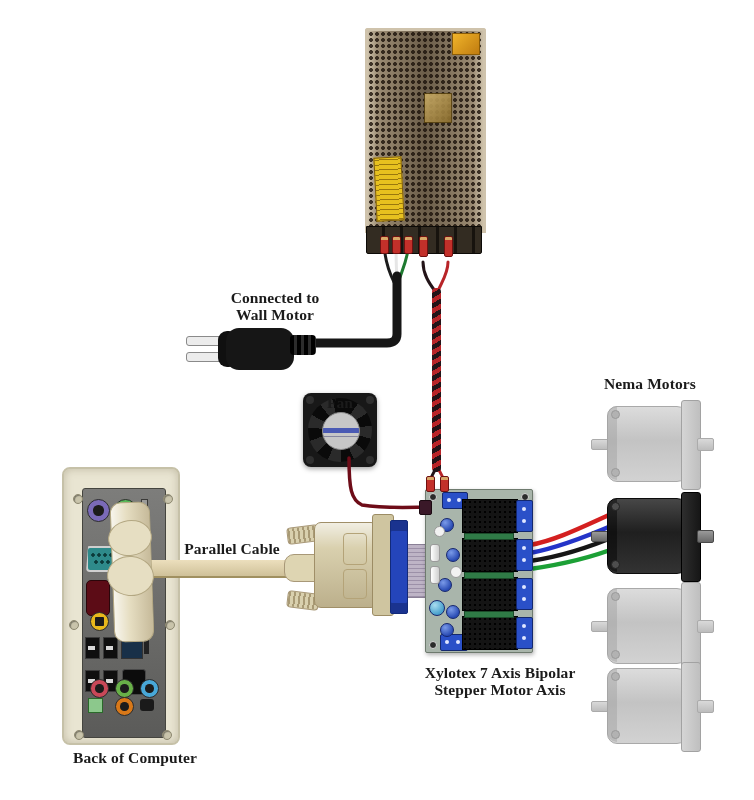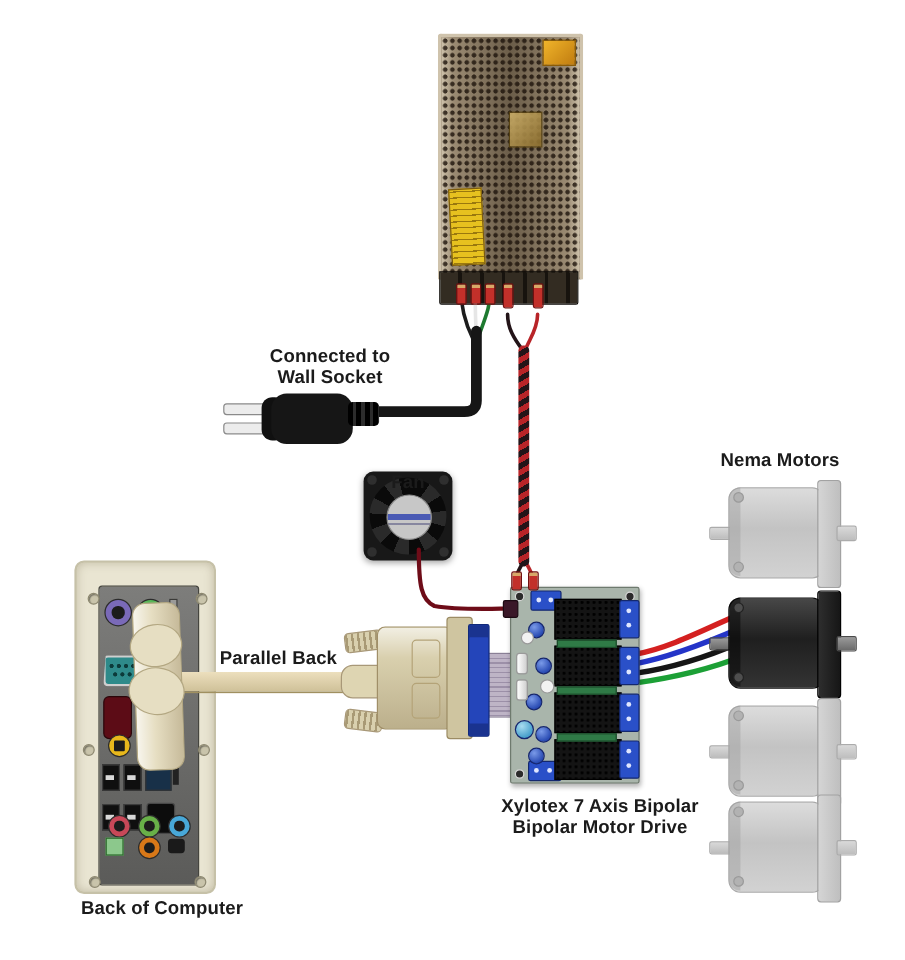--- a/index.html
+++ b/index.html
@@ -1,17 +1,17 @@
 <!DOCTYPE html>
 <html><head>
 <meta charset="utf-8">
 <style>
   html,body{margin:0;padding:0;background:#fff;}
   #stage{position:relative;width:754px;height:800px;background:#ffffff;overflow:hidden;
-         font-family:Liberation Sans, sans-serif;}
+         font-family:Liberation Serif, serif;}
   .abs{position:absolute;}
   .z1{z-index:1}.z2{z-index:2}.z3{z-index:3}.z4{z-index:4}
   .lbl{position:absolute;z-index:6;font-weight:bold;color:#1b1b1b;font-size:15.5px;
        line-height:17px;text-align:center;letter-spacing:.1px;}
 
   
   .psu{left:365px;top:28px;width:115px;height:202px;
        background-color:#8d7c66;
        background-image:
          radial-gradient(circle at 3px 3px, rgba(28,18,10,.8) 1.7px, transparent 2.2px),
@@ -331,32 +331,32 @@
     <div class="m-body"></div>
     <div class="m-cap"></div>
     <div class="m-flange"></div>
     <div class="m-boss"></div>
     <div class="m-screw" style="left:20px;top:10px;"></div>
     <div class="m-screw" style="left:20px;top:68px;"></div>
   </div>
 
   <div class="lbl" style="left:160px;top:289px;width:230px;">
     <span>Connected to</span><br>
-    <span>Wall Socket</span>
+    <span>Wall Motor</span>
   </div>
   <div class="lbl" style="left:300px;top:394px;width:80px;">
     <span>Fan</span>
   </div>
   <div class="lbl" style="left:570px;top:375px;width:160px;">
     <span>Nema Motors</span>
   </div>
   <div class="lbl" style="left:157px;top:540px;width:150px;">
-    <span>Parallel Back</span>
+    <span>Parallel Cable</span>
   </div>
   <div class="lbl" style="left:395px;top:664px;width:210px;">
     <span>Xylotex 7 Axis Bipolar</span><br>
-    <span>Bipolar Motor Drive</span>
+    <span>Stepper Motor Axis</span>
   </div>
   <div class="lbl" style="left:40px;top:749px;width:190px;">
     <span>Back of Computer</span>
   </div>
 
 </div>
 
 </body></html>

